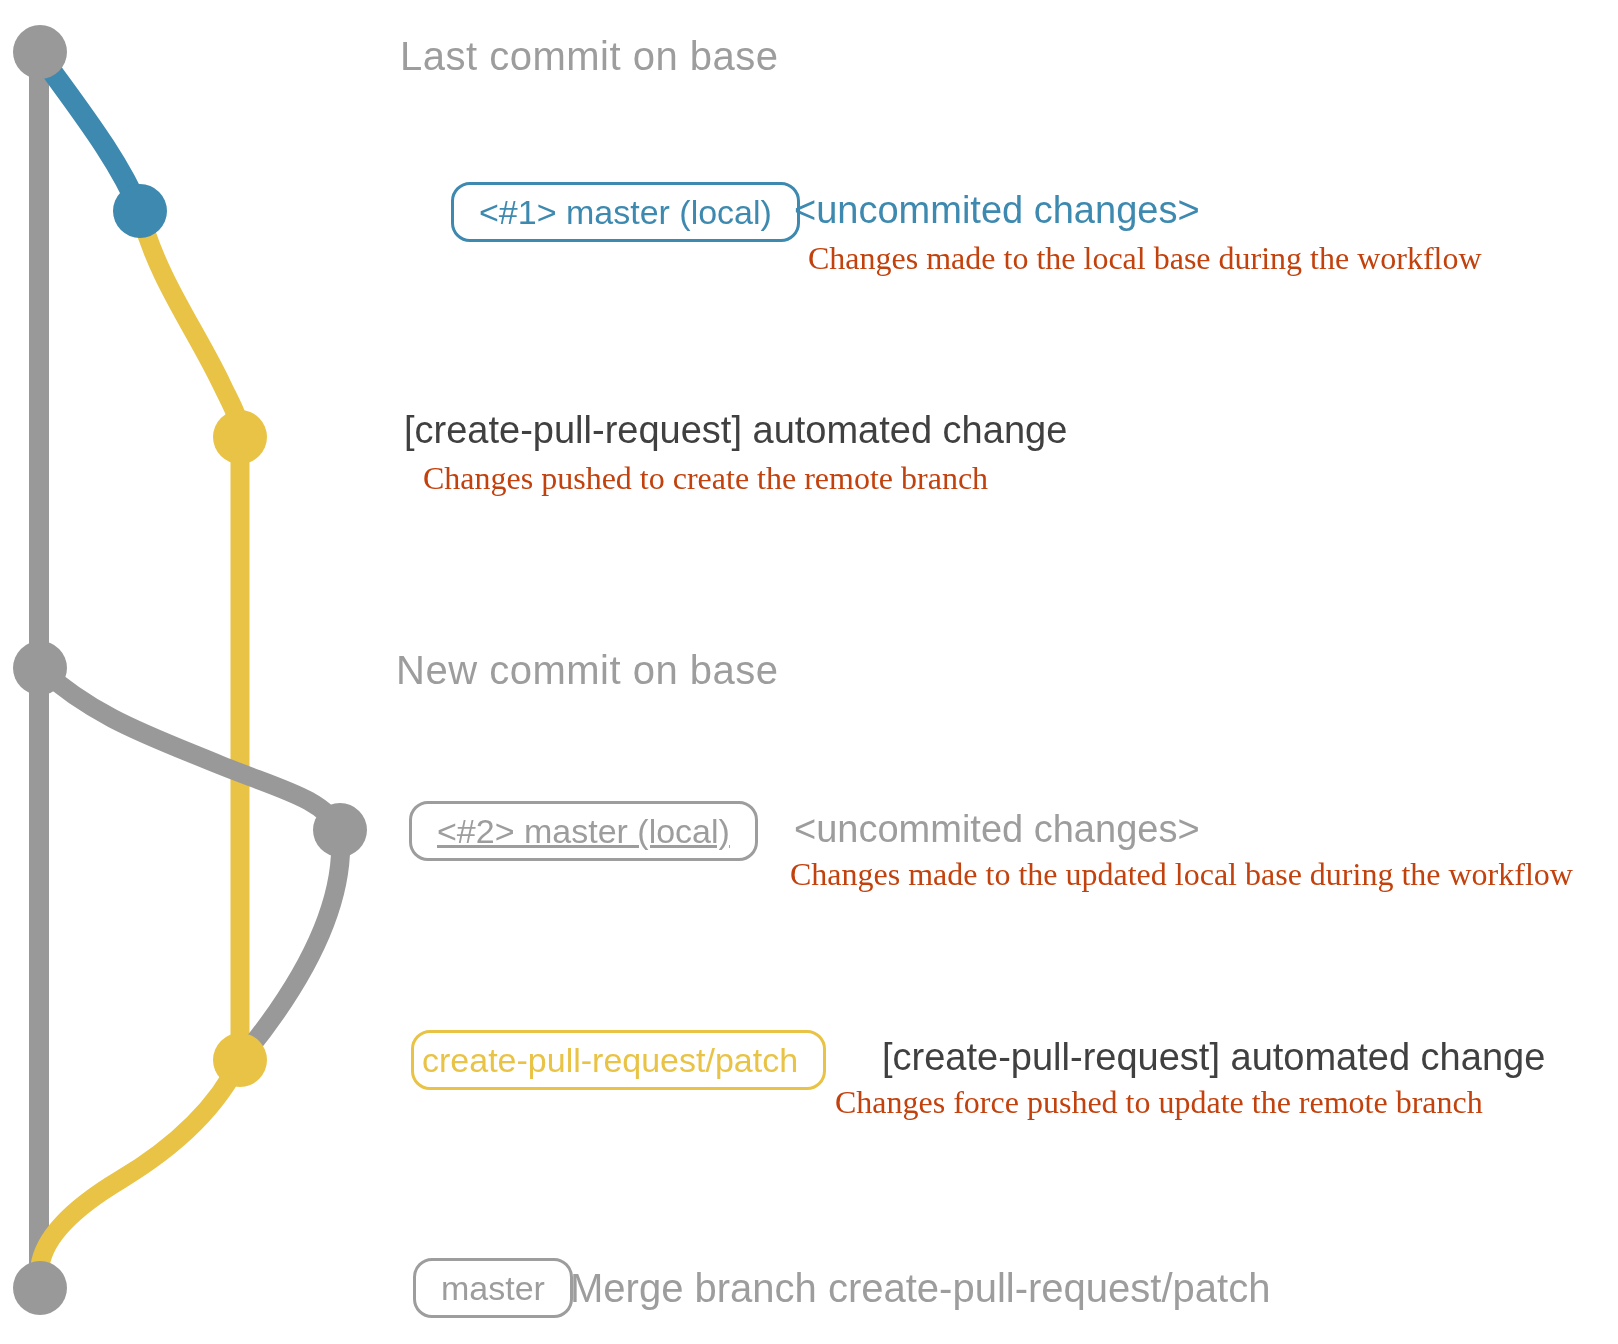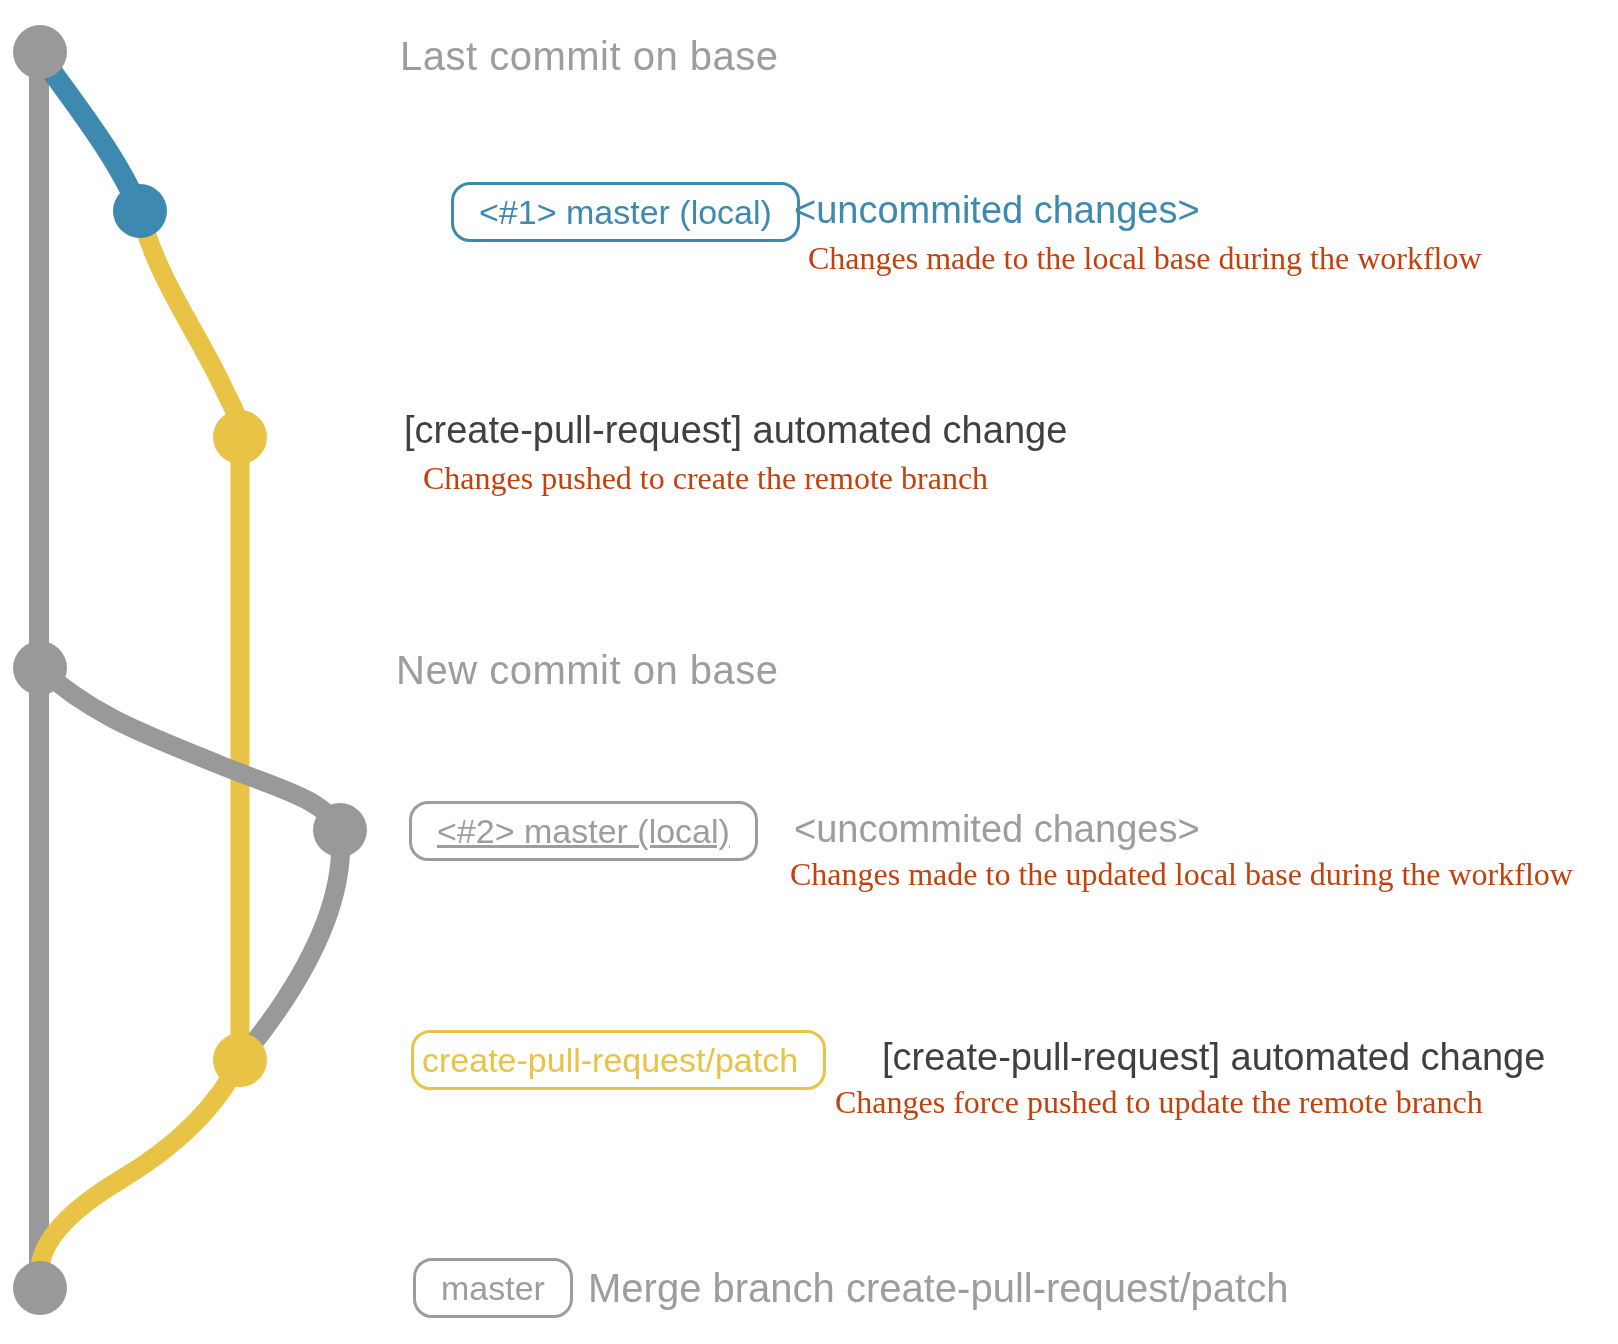--- a/index.html
+++ b/index.html
@@ -106,15 +106,15 @@
 
   <div class="abs badge yellow" style="left:411px; top:1060px;">
     <span>create-pull-request/patch</span>
   </div>
   <div class="abs label yellow" style="left:882px; top:1057px;">[create-pull-request] automated change</div>
   <div class="abs note" style="left:835px; top:1102px;">Changes force pushed to update the remote branch</div>
 
   <div class="abs badge gray" style="left:413px; top:1288px;">
     <span>master</span>
   </div>
-  <div class="abs label gray" style="left:588px; top:1288px; font-size:40px;">Merge branch create-pull-request/patch</div>
+  <div class="abs label gray" style="left:570px; top:1288px; font-size:40px;">Merge branch create-pull-request/patch</div>
 
 </div>
 
 </body></html>

